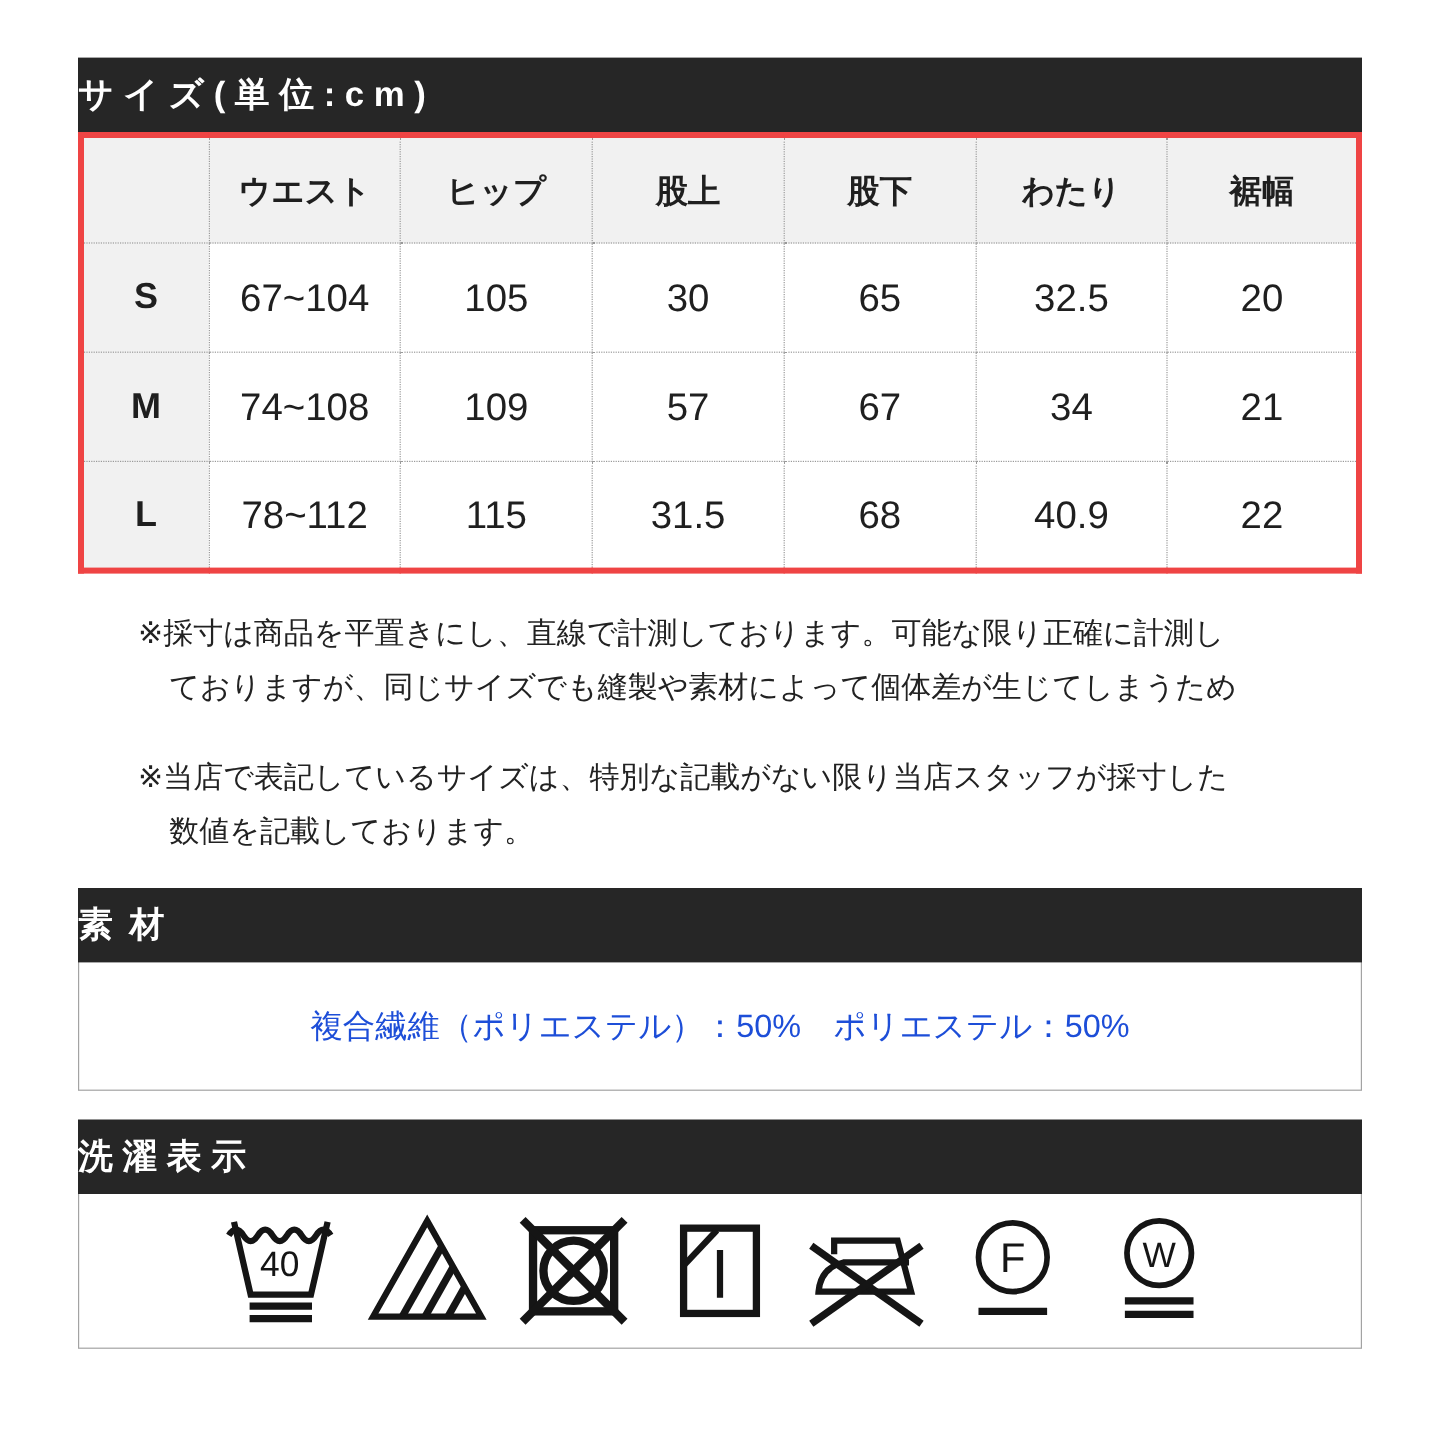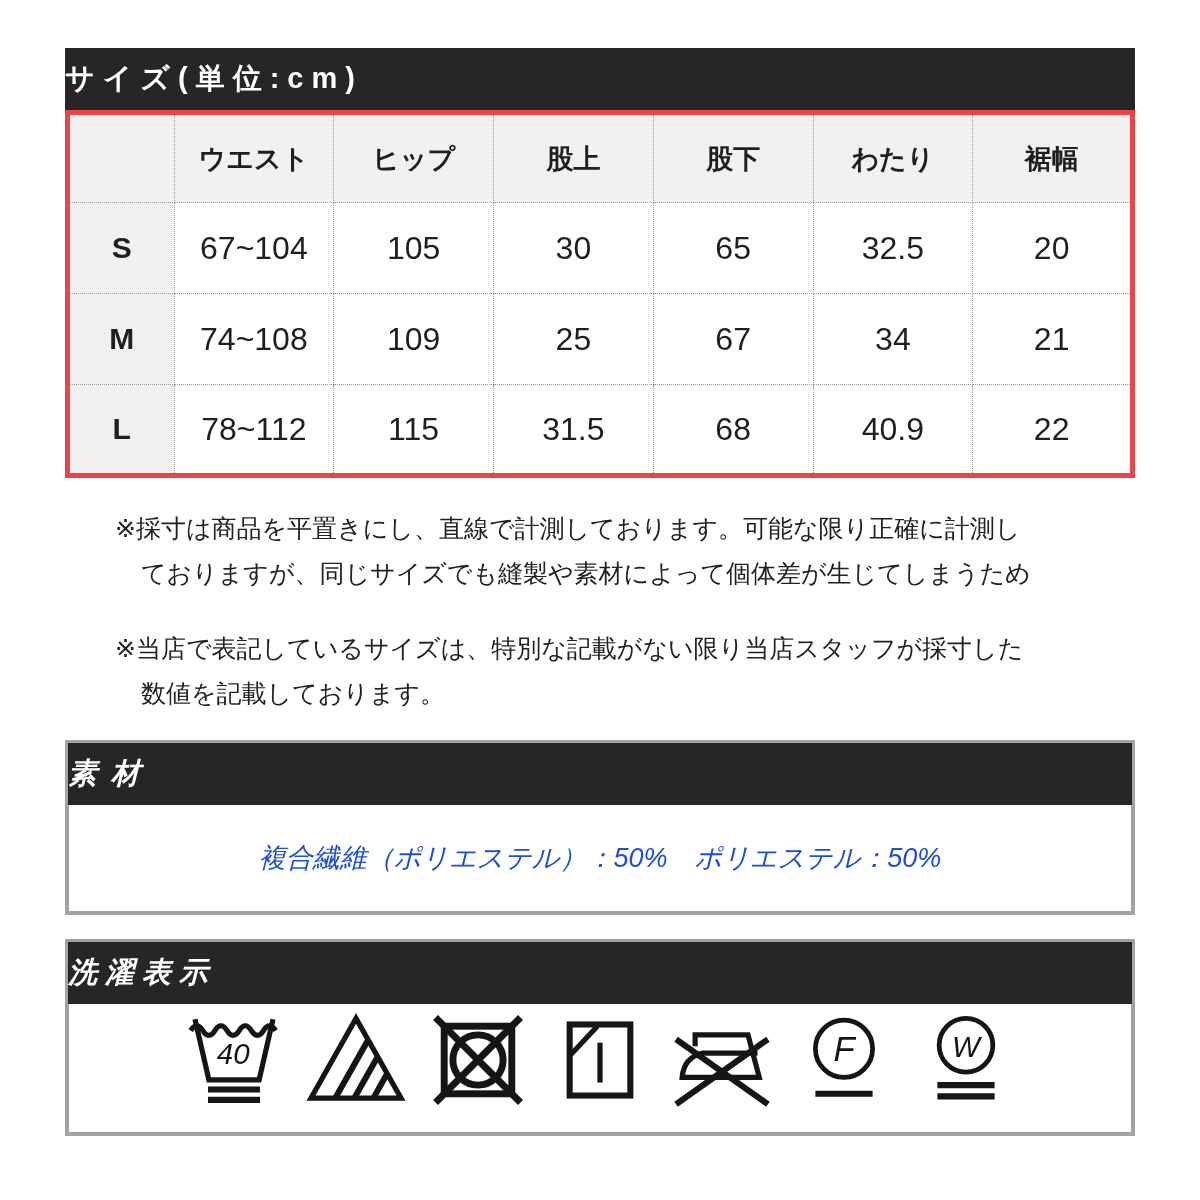--- a/index.html
+++ b/index.html
@@ -27,27 +27,27 @@
   table.size-table tbody th { background:#f1f1f1; font-size:30px; font-weight:bold; }
   table.size-table tbody td { font-size:32px; font-weight:normal; background:#ffffff; }
 
   
   .notes { margin:28px 0 0 50px; }
   .note { font-size:25px; line-height:45px; color:#222222; }
   .note + .note { margin-top:30px; }
   .note-line:not(:first-child) { padding-left:26px; }
 
   
-  .boxed { border:4px solid #a3a3a3;font-style:italic; }
+  .boxed { border:1px solid #a3a3a3; }
   .boxed .bar { margin:-1px -1px 0 -1px; }
   .material-box { margin-top:24px; }
   .material-content { height:106px; display:flex; align-items:center;
     justify-content:center; font-size:27px; color:#1d4ed8; }
   .laundry-box { margin-top:24px; }
-  .symbols { height:128px; display:flex; align-items:flex-start;
+  .symbols { height:128px; display:flex; align-items:center;
     justify-content:center; gap:18px; }
   .symbols svg { width:104px; height:112px; display:block; }
   .sym-stroke { stroke:#151515; fill:none; }
   .sym-text { fill:#151515; stroke:none; text-anchor:middle;
               font-family:"Liberation Sans","DejaVu Sans",sans-serif; }
 </style>
 </head>
 <body>
 
 <div class="page">
@@ -84,21 +84,21 @@
             <td>105</td>
             <td>30</td>
             <td>65</td>
             <td>32.5</td>
             <td>20</td>
           </tr>
           <tr>
             <th>M</th>
             <td>74~108</td>
             <td>109</td>
-            <td>25</td>
+            <td>57</td>
             <td>67</td>
             <td>34</td>
             <td>21</td>
           </tr>
           <tr>
             <th>L</th>
             <td>78~112</td>
             <td>115</td>
             <td>31.5</td>
             <td>68</td>

